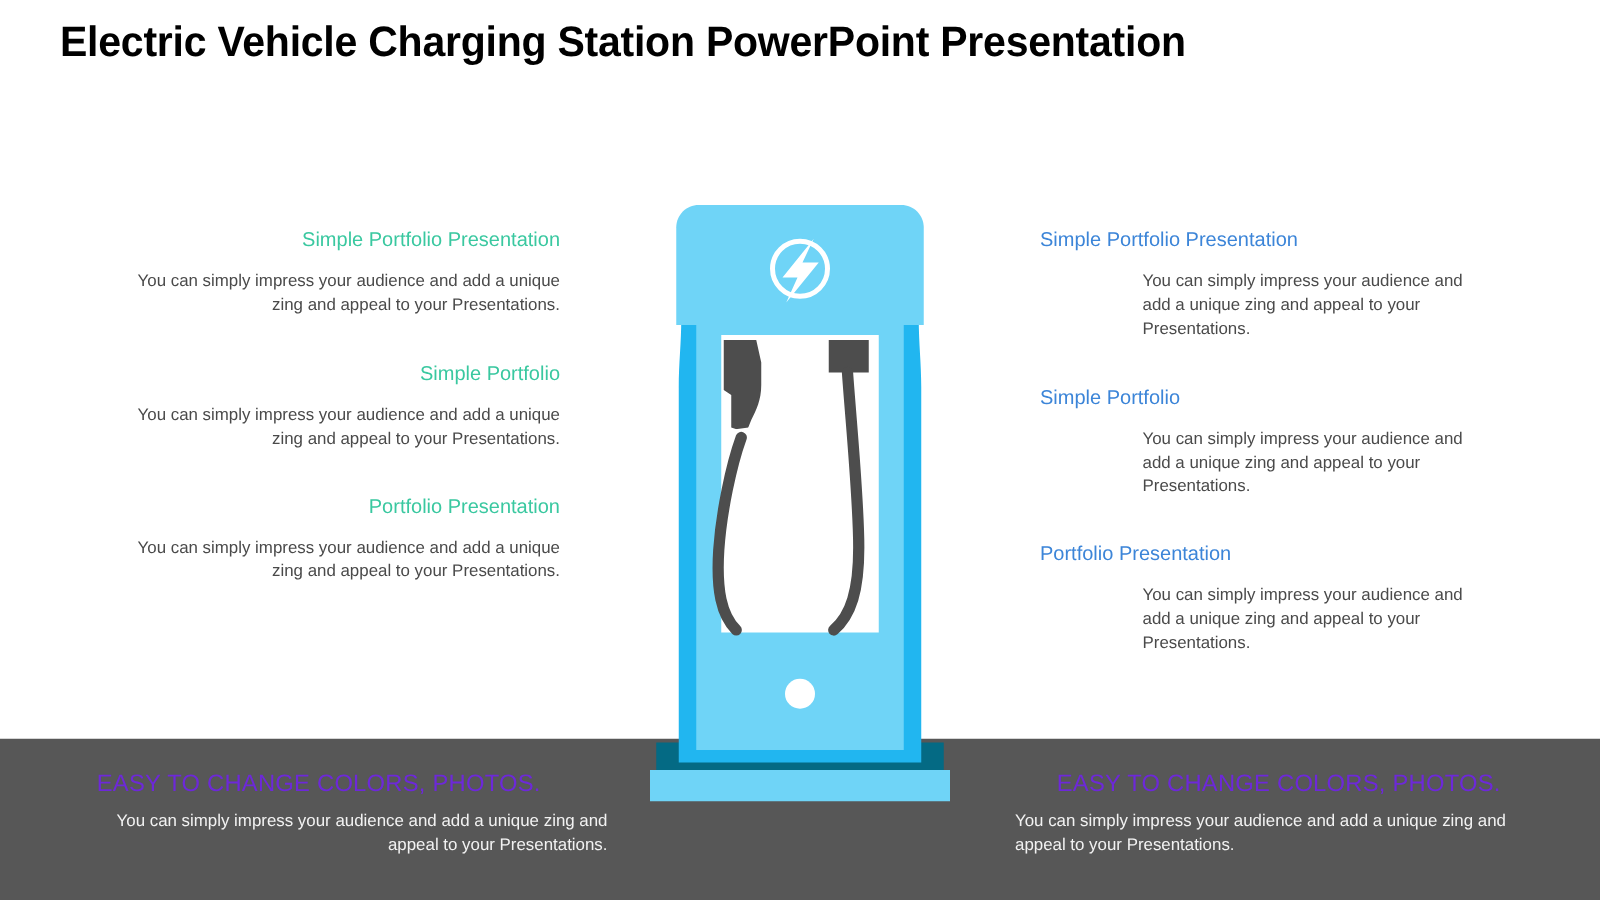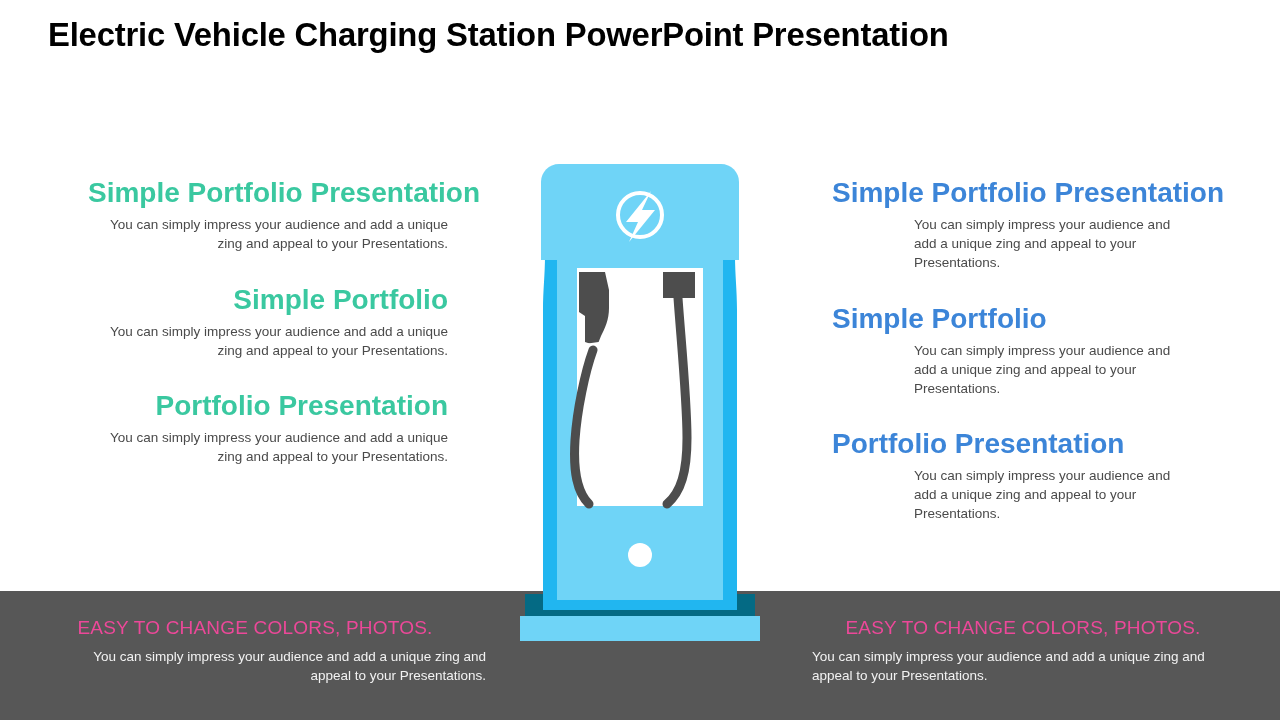--- a/index.html
+++ b/index.html
@@ -43,23 +43,23 @@
     position: absolute;
     top: 180px;
     width: 360px;
   }
   .col-left  { left: 88px;  text-align: right; }
   .col-right { left: 832px; text-align: left;  }
 
   .block { margin-bottom: 0; }
 
   .block-heading {
-    font-size: 28px;
+    font-size: 16px;
     line-height: 26px;
-    font-weight: bold;
+    font-weight: normal;
     white-space: nowrap;
   }
   .col-left .block-heading  { color: #3ac8a0; }
   .col-right .block-heading { color: #3c85d8; }
 
   .block-body {
     font-size: 13.5px;
     line-height: 19px;
     color: #4a4a4a;
     margin-top: 9px;
@@ -97,21 +97,21 @@
     color: #ffffff;
   }
   .caption-left  { left: 18px;  text-align: center; }
   .caption-right { left: 786px; text-align: center; }
 
   .caption-heading {
     font-size: 19px;
     line-height: 26px;
     letter-spacing: 0.2px;
     font-weight: normal;
-    color: #ec4899;
+    color: #6d28d9;
     white-space: nowrap;
   }
   .caption-body {
     font-size: 13.5px;
     line-height: 19px;
     color: #f2f2f2;
     margin-top: 6px;
   }
   .caption-left  .caption-body { text-align: right;  padding-left: 52px; padding-right: 6px; }
   .caption-right .caption-body { text-align: left;   padding-left: 26px; padding-right: 52px; }

